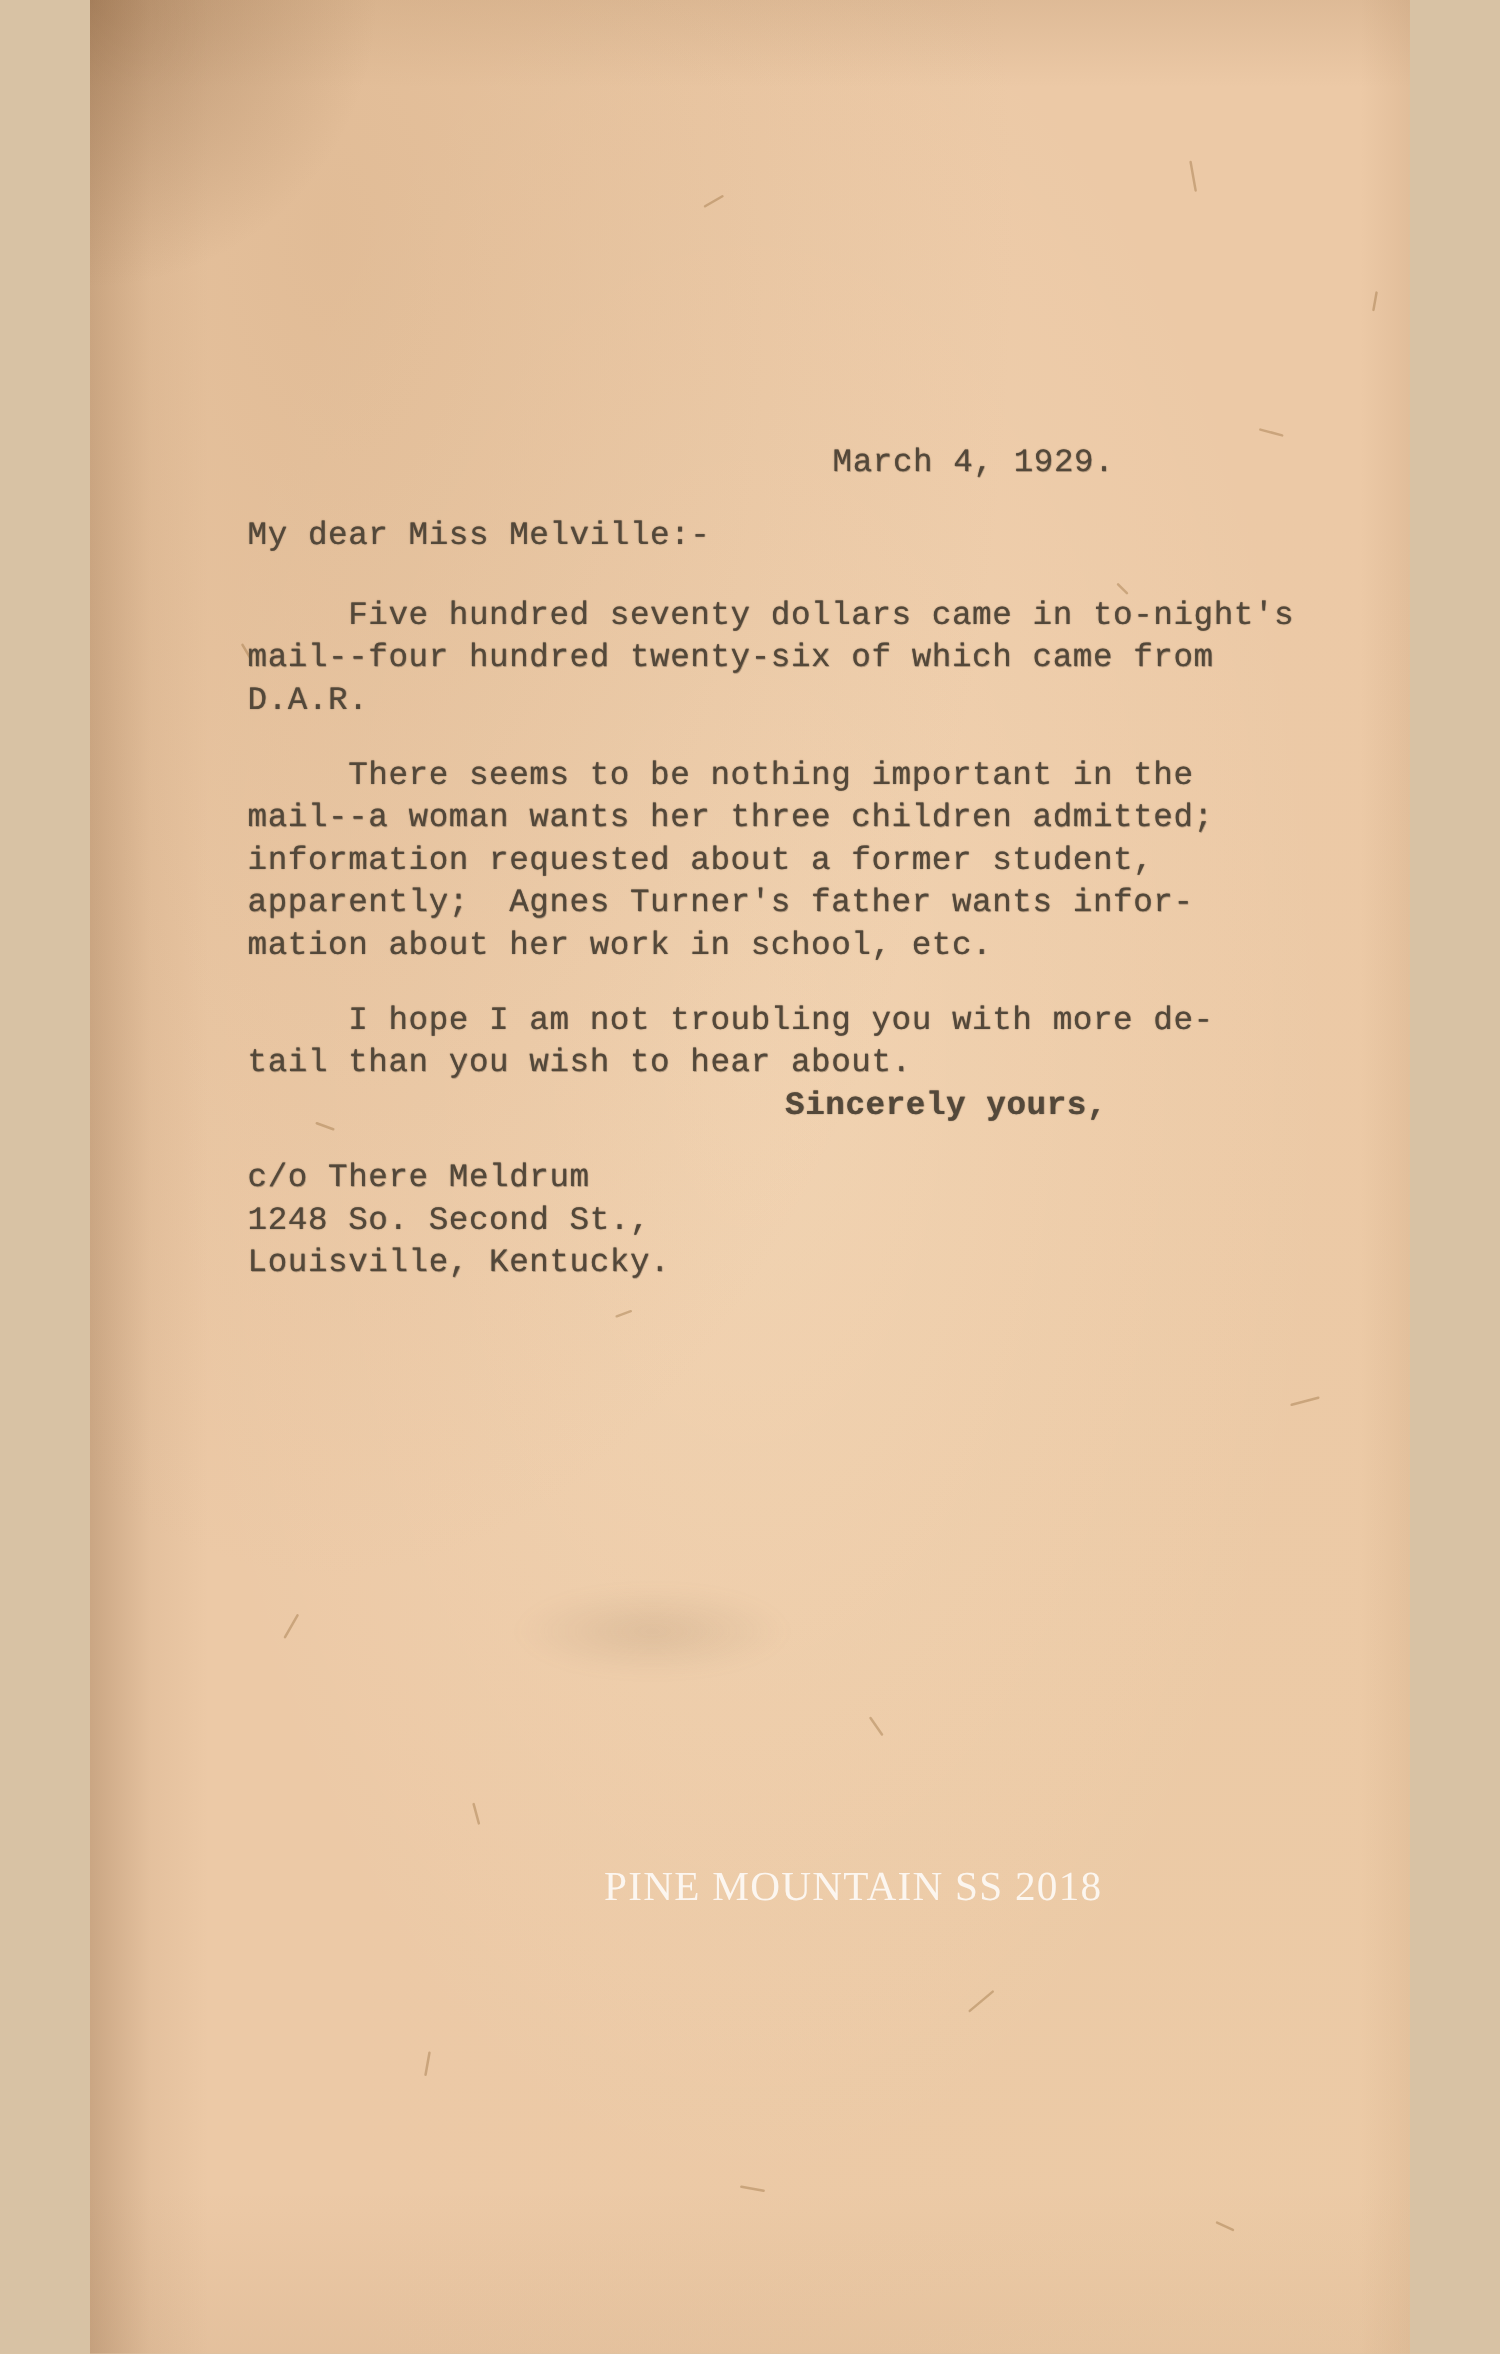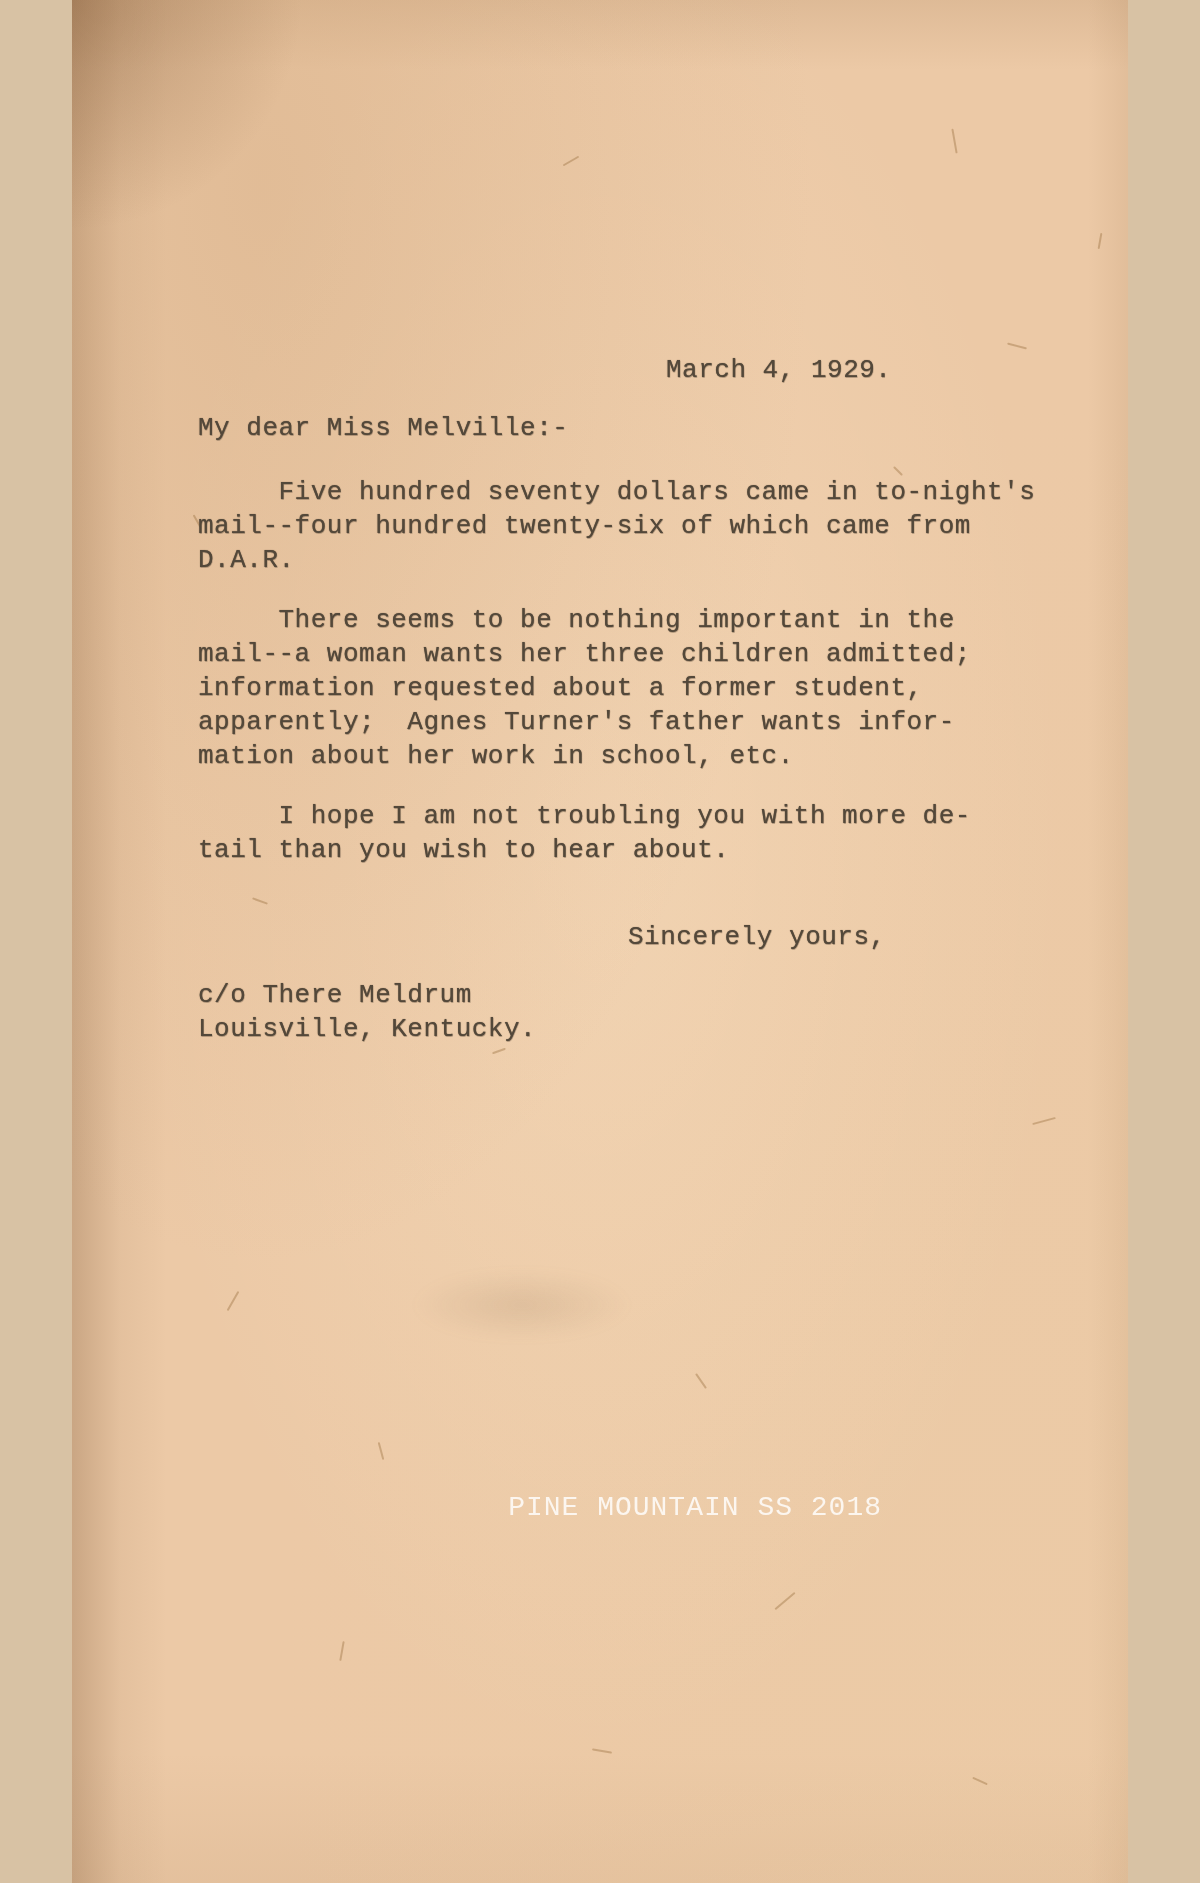--- a/index.html
+++ b/index.html
@@ -35,28 +35,28 @@
     color: #53483a;
     text-shadow: 0 0 1px rgba(80,66,50,0.75), 0.5px 0.5px 0.5px rgba(120,100,80,0.4);
     letter-spacing: 0.5px;
   }
   .pre { white-space: pre; }
   .date-line   { margin-left: 468px; }
   .salutation  { margin-top: 24px; }
   .para-1      { margin-top: 30px; }
   .para-2      { margin-top: 26px; }
   .para-3      { margin-top: 26px; }
-  .closing     { margin-top: 53px; margin-left: 430px; }
+  .closing     { margin-left: 430px; font-weight: bold; }
   .address     { margin-top: 24px; }
   .watermark {
     position: absolute;
     top: 1492px;
     right: 246px;
-    font-family: Liberation Mono, monospace;
-    font-size: 28px;
+    font-family: Liberation Serif, serif;
+    font-size: 33px;
     letter-spacing: 1px;
     color: rgba(255,255,255,0.82);
   }
   .fiber {
     position: absolute;
     height: 2px;
     border-radius: 2px;
     background: rgba(148,104,55,0.38);
   }
   .smudge {
@@ -105,19 +105,20 @@
     <div class="pre para-2">     There seems to be nothing important in the
 mail--a woman wants her three children admitted;
 information requested about a former student,
 apparently;  Agnes Turner's father wants infor-
 mation about her work in school, etc.</div>
     <div class="pre para-3">     I hope I am not troubling you with more de-
 tail than you wish to hear about.</div>
     <div class="pre closing">Sincerely yours,</div>
     <div class="address">
       <div class="pre">c/o There Meldrum</div>
+      <div class="pre">1248 So. Second St.,</div>
       <div class="pre">Louisville, Kentucky.</div>
     </div>
   </div>
 
   <div class="watermark">PINE MOUNTAIN SS 2018</div>
 
 </div>
 
 </body></html>

